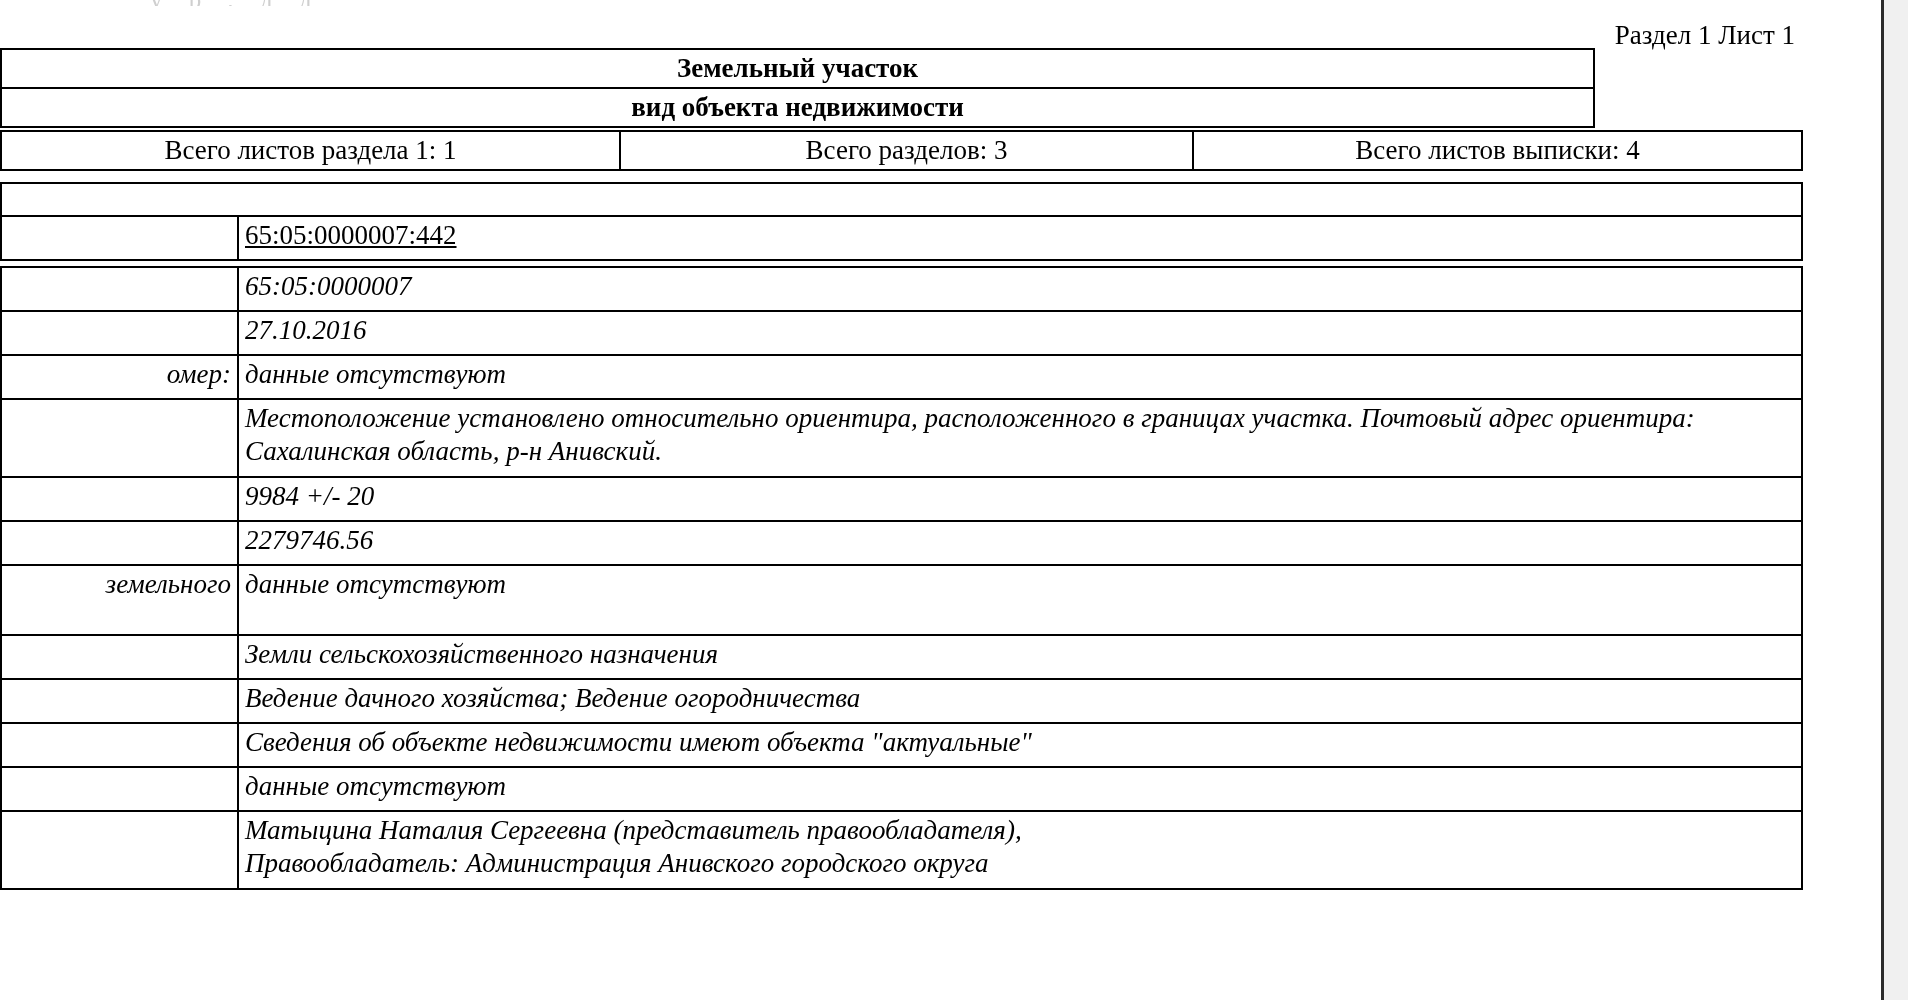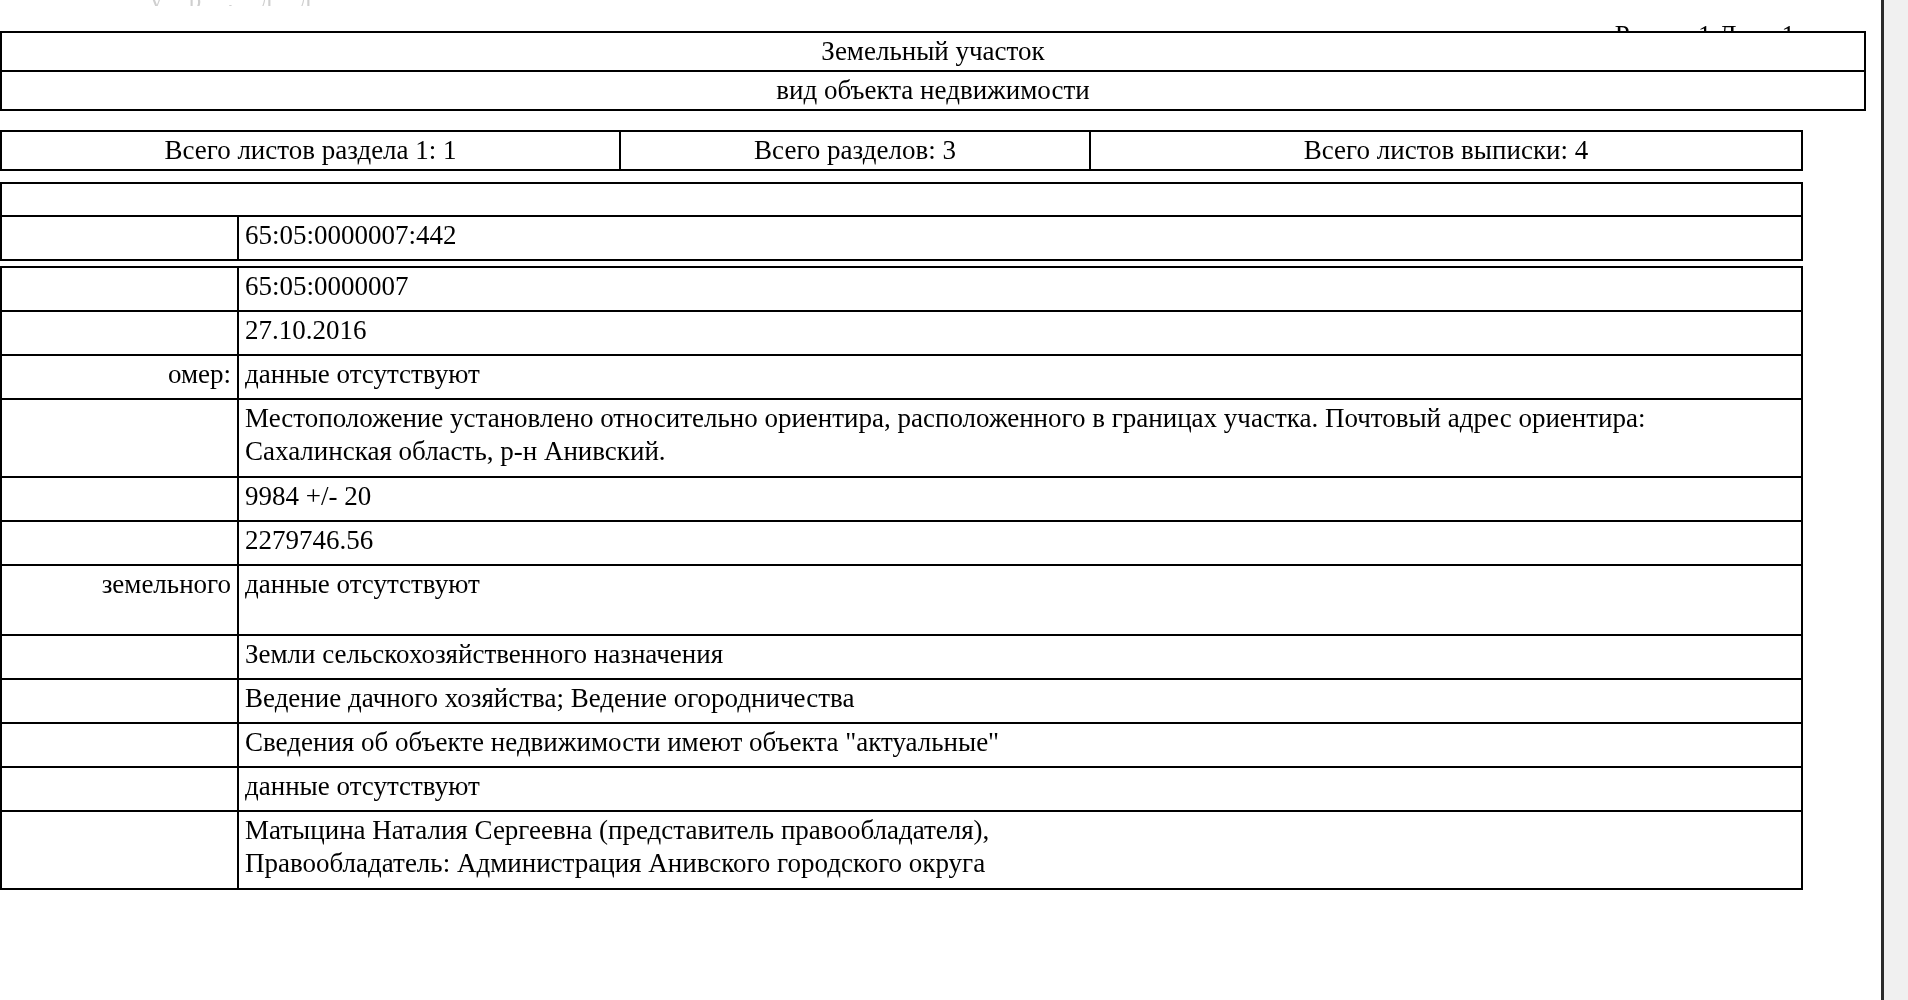--- a/index.html
+++ b/index.html
@@ -94,25 +94,25 @@
     white-space: nowrap;
     padding-right: 0;
     direction: rtl;
   }
   .lbl > span { direction: ltr; unicode-bidi: embed; }
 
   .val { text-align: left; }
   .val-wrap { white-space: normal; }
 
   
-  #block-title   { top: 31px;  width: 1866px; }
+  #block-title   { top: 48px;  width: 1595px; font-weight: bold; }
   #block-counts  { top: 130px; width: 1803px; }
   #block-empty   { top: 182px; width: 1803px; }
-  #block-cad     { top: 215px; width: 1803px; }
-  #block-main    { top: 266px; width: 1803px; }
+  #block-cad     { top: 215px; width: 1803px; text-decoration: underline; }
+  #block-main    { top: 266px; width: 1803px; font-style: italic; }
 
   
   .watermark {
     position: absolute;
     top: 398px;
     left: 800px;
     width: 300px;
     height: 120px;
     color: rgba(150, 130, 135, 0.10);
     font-size: 90px;
@@ -140,21 +140,21 @@
     <tr>
       <td class="center">вид объекта недвижимости</td>
     </tr>
   </tbody>
     </table>
 
   <table class="tbl" id="block-counts">
     <tbody>
         <tr>
       <td class="center nowrap" style="width:619px">Всего листов раздела 1: 1</td>
-      <td class="center nowrap" style="width:470px">Всего разделов: 3</td>
+      <td class="center nowrap" style="width:573px">Всего разделов: 3</td>
       <td class="center nowrap">Всего листов выписки: 4</td>
     </tr>
   </tbody>
     </table>
 
   <table class="tbl" id="block-empty">
     <tbody>
         <tr>
       <td style="height:40px"></td>
     </tr>

